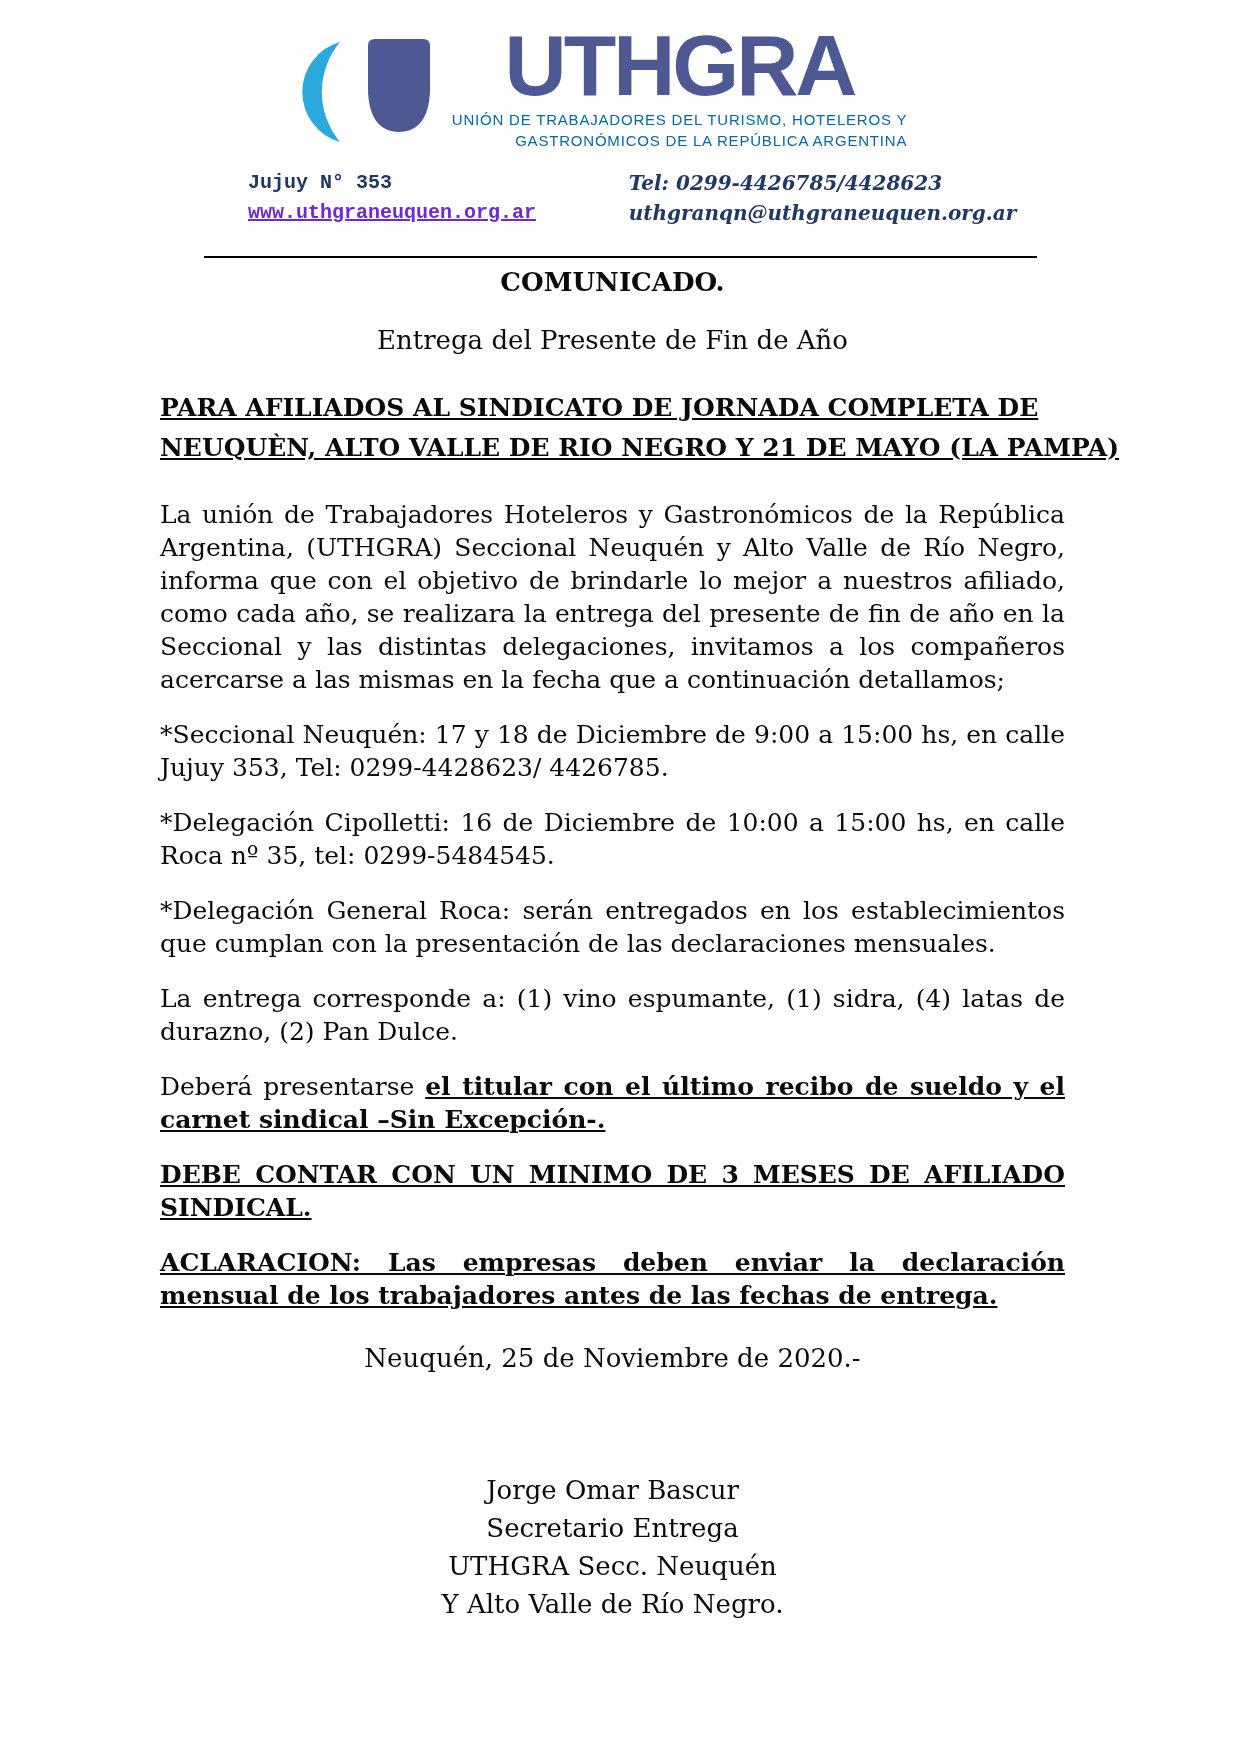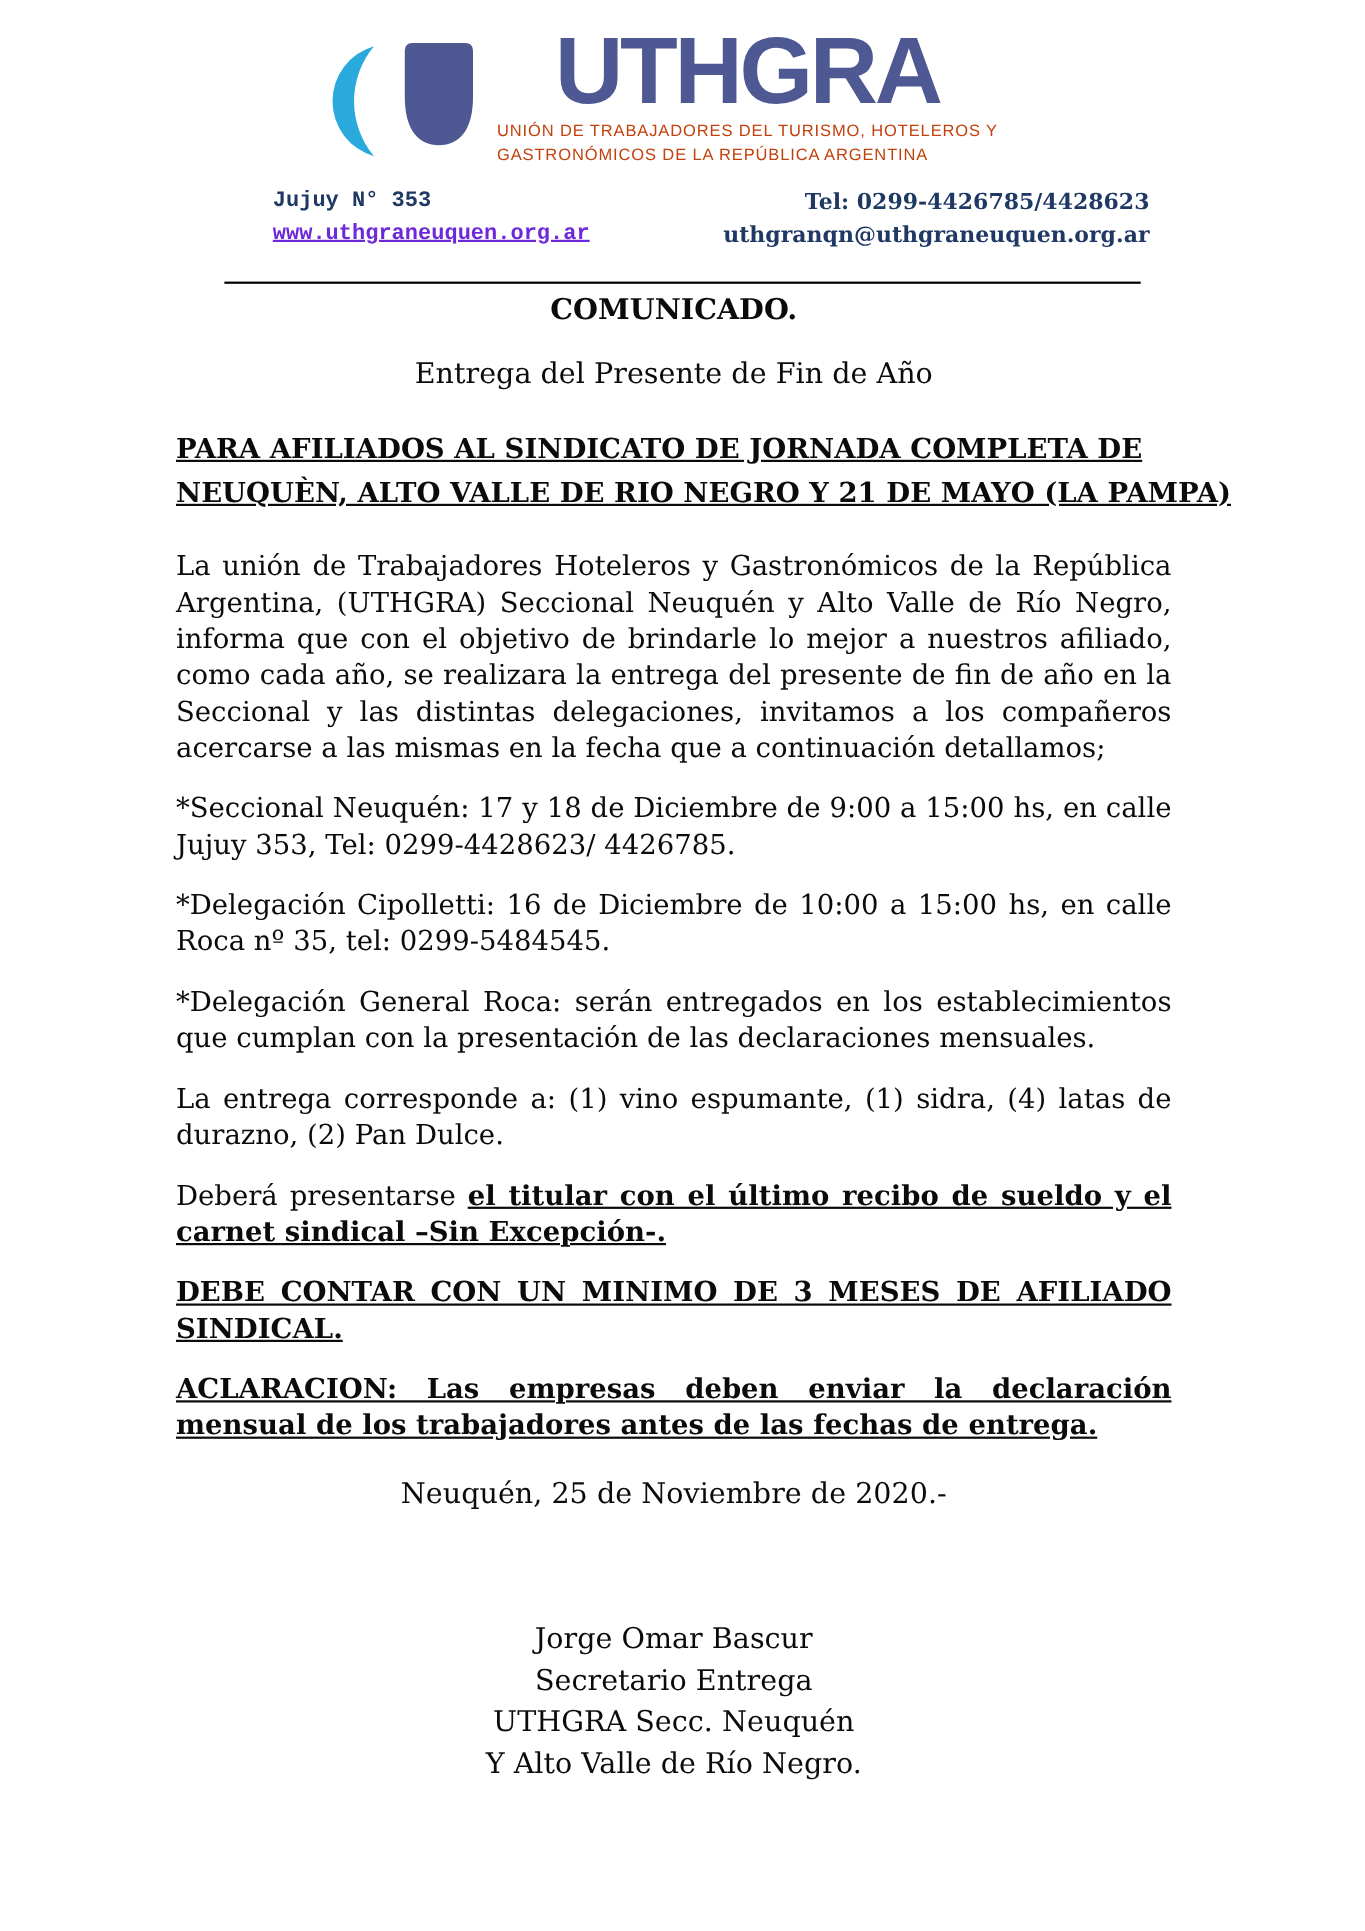--- a/index.html
+++ b/index.html
@@ -37,22 +37,22 @@
     line-height: 0.82;
     letter-spacing: -3px;
     color: #4E5893;
   }
   .tagline {
     margin-top: 8px;
     font-family: "Liberation Sans", sans-serif;
     font-size: 15px;
     letter-spacing: 0.8px;
     line-height: 1.45;
-    color: #c2410c;
-    text-align: left;
+    color: #0369a1;
+    text-align: right;
     white-space: nowrap;
   }
 
   .contact-row {
     position: relative;
     height: 62px;
     margin-top: 16px;
     font-weight: bold;
     font-size: 20px;
     line-height: 30px;
@@ -62,21 +62,22 @@
     position: absolute;
     left: 88px;
     width: 50%;
     text-align: left;
     font-family: Liberation Mono, monospace;
   }
   .contact-col-right {
     position: absolute;
     right: 20px;
     width: 46%;
-    text-align: right;
+    text-align: left;
+    font-style: italic;
   }
   .site-link {
     color: #6d28d9;
     text-decoration: underline;
     cursor: pointer;
   }
 
   .rule {
     height: 0;
     border-bottom: 2px solid #000000;

